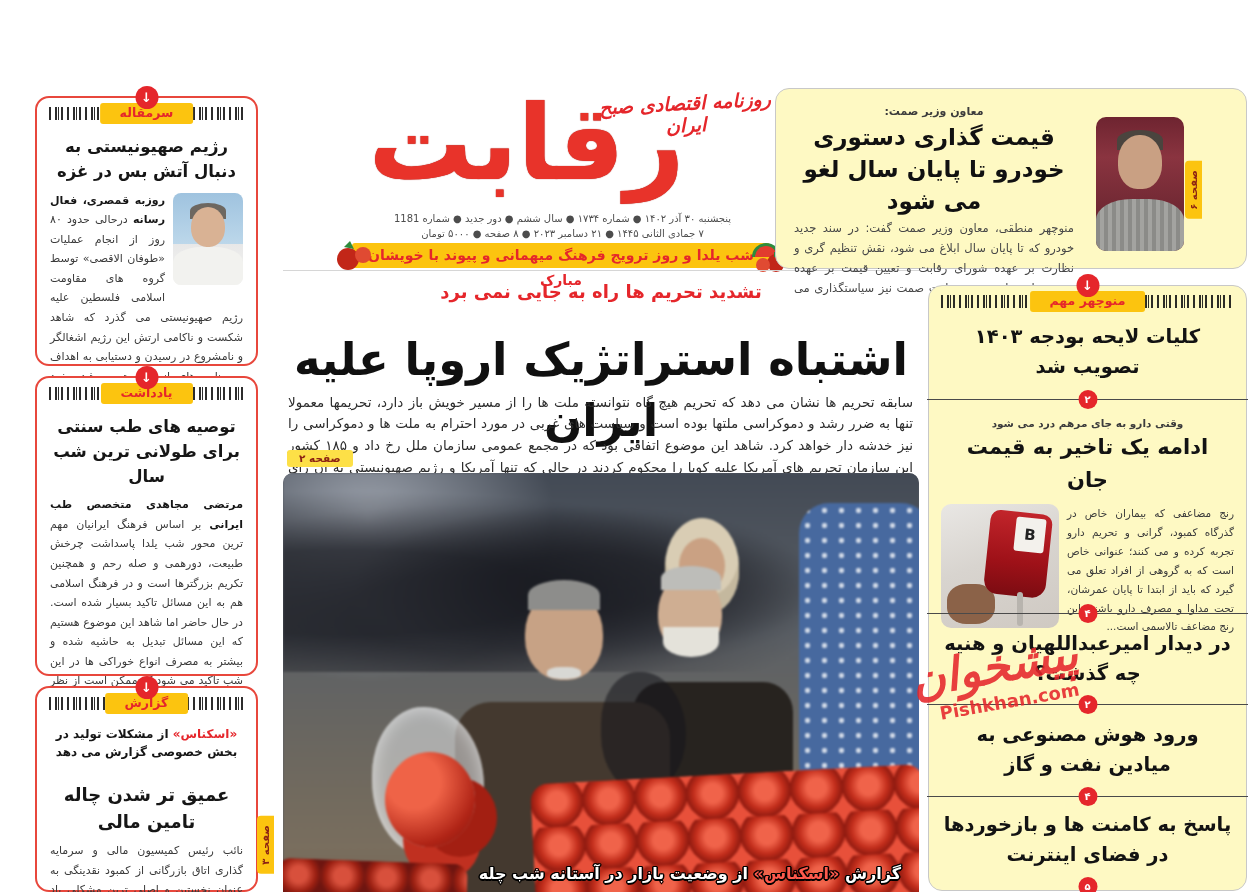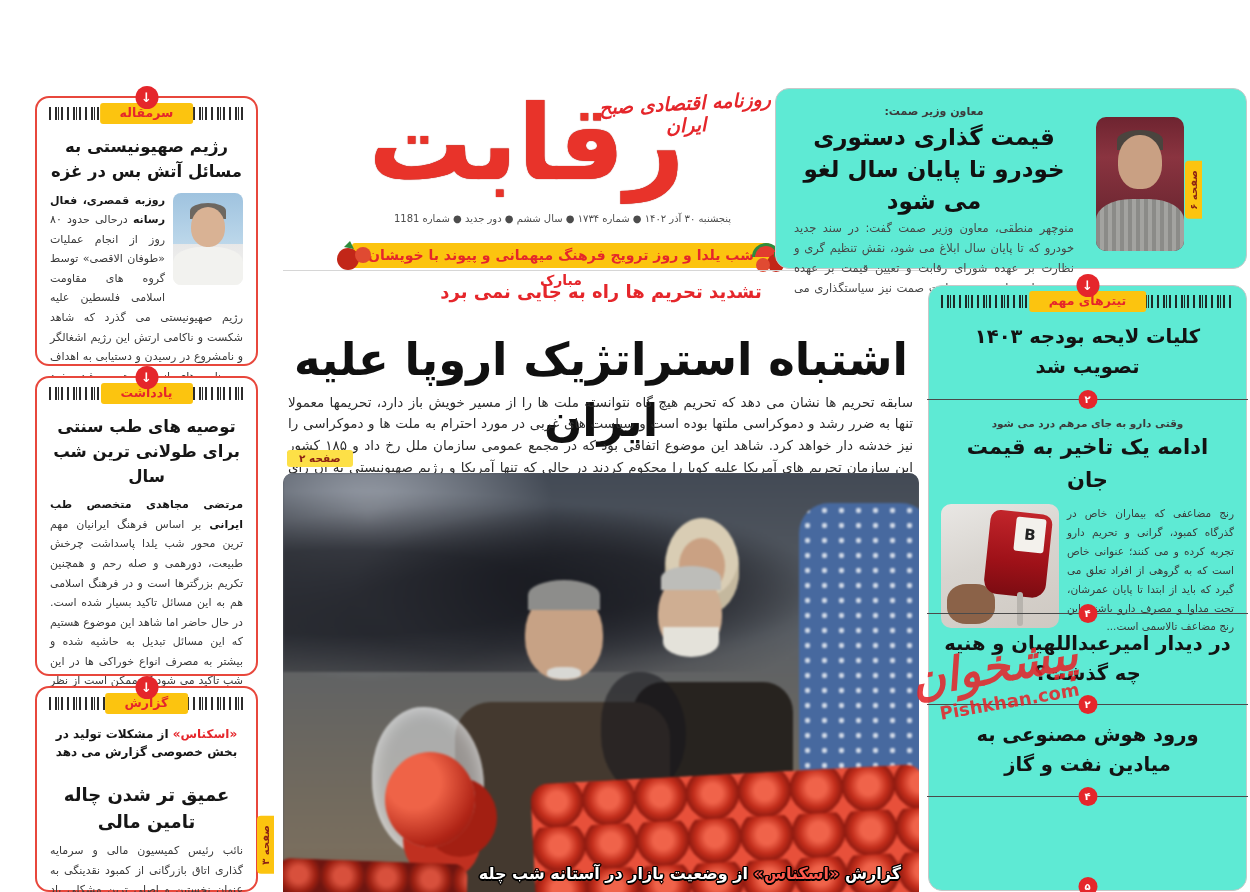--- a/index.html
+++ b/index.html
@@ -1,20 +1,20 @@
 <!DOCTYPE html>
 <html lang="fa"><head>
 <meta charset="utf-8">
 <style>
   html,body{margin:0;padding:0;background:#fff;}
   .page{position:relative;width:1250px;height:892px;background:#fff;overflow:hidden;
         font-family:"DejaVu Sans",sans-serif;direction:rtl;}
   
   .redbox{position:absolute;background:#fff;border:2.5px solid #e8473c;border-radius:14px;}
-  .graybox{position:absolute;background:#5eead4;border:1.5px solid #c8c8c8;border-radius:14px;}
+  .graybox{position:absolute;background:#fef9c3;border:1.5px solid #c8c8c8;border-radius:14px;}
   .pin{position:absolute;top:-12px;left:50%;transform:translateX(-50%);width:23px;height:23px;
        border-radius:50%;background:#e5262b;color:#fff;font-size:13px;font-weight:bold;
        display:flex;align-items:center;justify-content:center;z-index:3;}
   .barcode{height:13px;margin:9px 12px 0 12px;opacity:.9;
      background-image:repeating-linear-gradient(90deg,#161616 0 2px,transparent 2px 6px),
                       repeating-linear-gradient(90deg,#161616 0 1px,transparent 1px 9px);}
   .cat-tab{position:absolute;top:5px;left:50%;transform:translateX(-50%);background:#fcc40f;
      color:#e5262b;font-weight:bold;font-size:12.5px;padding:2px 20px 4px;border-radius:3px;white-space:nowrap;z-index:2;}
   .box-headline{font-weight:bold;font-size:16.5px;line-height:1.5;text-align:center;color:#161616;margin:15px 10px 6px;}
   .box-body{font-size:11px;line-height:1.78;text-align:justify;color:#3a3a3a;margin:2px 13px;}
@@ -128,20 +128,21 @@
   .arrow-glyph{font-size:13px;line-height:1;}
 </style>
 </head>
 <body>
 
 <div class="page">
 
   <div class="tagline">روزنامه اقتصادی صبح ایران</div>
   <div class="logo">رقابت</div>
   <div class="dateline" style="top:213px;">پنجشنبه ۳۰ آذر ۱۴۰۲ ● شماره ۱۷۳۴ ● سال ششم ● دور جدید ● شماره 1181</div>
+  <div class="dateline" style="top:228px;">۷ جمادی الثانی ۱۴۴۵ ● ۲۱ دسامبر ۲۰۲۳ ● ۸ صفحه ● ۵۰۰۰ تومان</div>
   <div class="banner">
     <svg class="fruit" style="right:-18px;" viewBox="0 0 40 40">
       <path d="M4 22 A14 14 0 0 1 32 22 Z" fill="#2e8b3d"></path>
         <path d="M7 22 A11 11 0 0 1 29 22 Z" fill="#e23b2e"></path>
       <circle cx="28" cy="28" r="9" fill="#c22618"></circle>
         <circle cx="15" cy="30" r="7" fill="#e04a32"></circle>
       <rect x="26" y="17" width="4" height="5" fill="#2e8b3d"></rect>
     </svg>
     <span>شب یلدا و روز ترویج فرهنگ میهمانی و پیوند با خویشان مبارک</span>
     <svg class="fruit" style="left:-18px;" viewBox="0 0 40 40">
@@ -151,21 +152,21 @@
     </svg>
   </div>
   <div class="hairline"></div>
 
   <section class="redbox" style="left:35px;top:96px;width:219px;height:266px;">
     <div class="pin">
         <span class="arrow-glyph">↓</span>
       </div>
     <div class="barcode"></div>
     <div class="cat-tab">سرمقاله</div>
-    <h3 class="box-headline">رژیم صهیونیستی به مسائل آتش بس در غزه</h3>
+    <h3 class="box-headline">رژیم صهیونیستی به دنبال آتش بس در غزه</h3>
     <div class="box-body">
       <span class="portrait">
         <span class="hair"></span>
           <span class="head"></span>
           <span class="shirt"></span>
       </span>
       <span class="byline">روزبه قمصری، فعال رسانه</span>
       <span>درحالی حدود ۸۰ روز از انجام عملیات «طوفان الاقصی» توسط گروه های مقاومت اسلامی فلسطین علیه رژیم صهیونیستی می گذرد که شاهد شکست و ناکامی ارتش این رژیم اشغالگر و نامشروع در رسیدن و دستیابی به اهداف و برنامه های از پیش تعیین شده خود هستیم...</span>
     </div>
     <div class="box-footer">
@@ -249,21 +250,21 @@
     </div>
     <div class="photo-headline outline">گرانی ها بازار شب یلدا را کم رونق کرد</div>
   </figure>
   <div class="vtab" style="left:257px;top:816px;">صفحه ۳</div>
 
   <section class="graybox" style="left:928px;top:285px;width:317px;height:604px;">
     <div class="pin">
         <span class="arrow-glyph">↓</span>
       </div>
     <div class="barcode"></div>
-    <div class="cat-tab">تیترهای مهم</div>
+    <div class="cat-tab">منوچهر مهم</div>
 
     <div class="panel-item" style="top:36px;">
       <div class="panel-h">کلیات لایحه بودجه ۱۴۰۳ تصویب شد</div>
     </div>
     <div class="divider" style="top:113px;">
       <div class="badge">۲</div>
     </div>
 
     <div class="panel-item" style="top:131px;">
       <div class="med-kicker">وقتی دارو به جای مرهم درد می شود</div>
@@ -289,20 +290,23 @@
       <div class="badge">۲</div>
     </div>
 
     <div class="panel-item" style="top:434px;">
       <div class="panel-h">ورود هوش مصنوعی به میادین نفت و گاز</div>
     </div>
     <div class="divider" style="top:510px;">
       <div class="badge">۴</div>
     </div>
 
+    <div class="panel-item" style="top:524px;">
+      <div class="panel-h">پاسخ به کامنت ها و بازخوردها در فضای اینترنت</div>
+    </div>
     <div class="divider" style="top:601px;border-top:none;">
       <div class="badge">۵</div>
     </div>
   </section>
 
   <div class="watermark">
     <div class="fa">پیشخوان</div>
     <div class="en">Pishkhan.com</div>
   </div>
 

